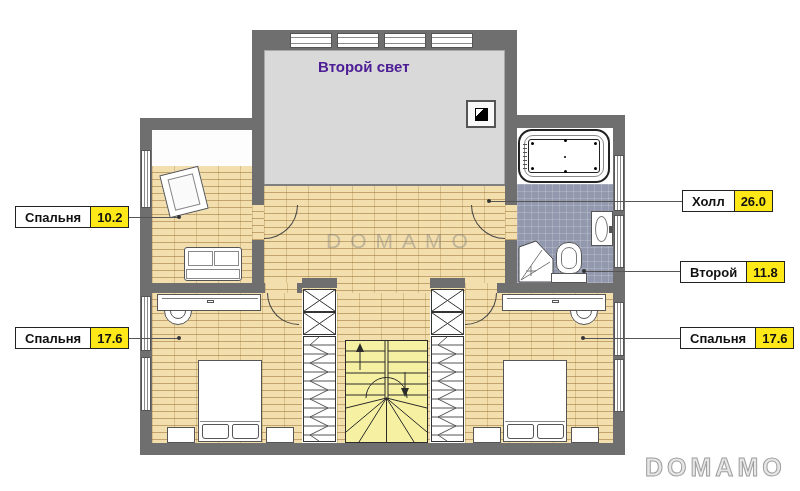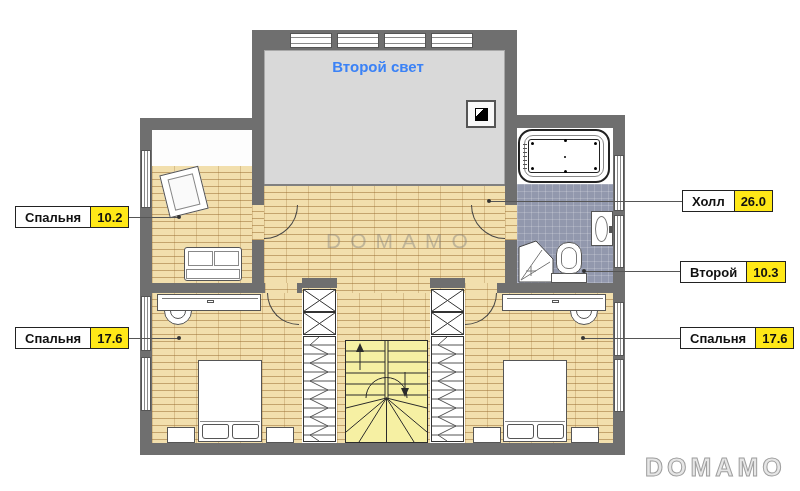--- a/index.html
+++ b/index.html
@@ -20,22 +20,22 @@
   .win-v{position:absolute;background:#fff;border:1px solid #555;box-sizing:border-box;}
   .win-v::before,.win-v::after{content:"";position:absolute;top:0;bottom:0;width:1px;background:#8a8a8a;}
   .win-v::before{left:2px;} .win-v::after{right:2px;}
   .win-h{position:absolute;background:#fff;border:1px solid #555;box-sizing:border-box;}
   .win-h::before,.win-h::after{content:"";position:absolute;left:0;right:0;height:1px;background:#8a8a8a;}
   .win-h::before{top:3px;} .win-h::after{bottom:3px;}
   .furn{position:absolute;background:#fff;border:1px solid #555;box-sizing:border-box;}
   .arc{position:absolute;box-sizing:border-box;}
   .arc-br{border-right:1px solid #444;border-bottom:1px solid #444;border-bottom-right-radius:100%;}
   .arc-bl{border-left:1px solid #444;border-bottom:1px solid #444;border-bottom-left-radius:100%;}
-  .sl-label{position:absolute;left:318px;top:57px;width:120px;text-align:center;
-            font-weight:bold;font-size:15px;line-height:20px;color:#3b82f6;}
+  .sl-label{position:absolute;left:318px;top:57px;width:120px;
+            font-weight:bold;font-size:15px;line-height:20px;color:#4c1d95;}
   .chimney{position:absolute;left:466px;top:100px;width:30px;height:28px;background:#f8f8f8;
            border:2px solid #555;box-sizing:border-box;}
   .chimney-sq{position:absolute;left:7px;top:6px;width:11px;height:11px;border:1px solid #000;
               background:linear-gradient(135deg,#fff 32%,#000 32%);}
   .callout{position:absolute;display:flex;font-weight:bold;font-size:13px;color:#111;z-index:30;}
   .c-name{background:#fff;border:1px solid #222;padding:3px 9px 2px 9px;white-space:nowrap;}
   .c-area{background:#ffe817;border:1px solid #222;border-left:none;padding:3px 6px 2px 6px;white-space:nowrap;}
   .cline{position:absolute;height:1px;background:#555;z-index:25;}
   .cdot{position:absolute;width:4px;height:4px;border-radius:50%;background:#333;z-index:26;}
   .tub{position:absolute;left:518px;top:129px;width:92px;height:54px;background:#fff;
@@ -288,21 +288,21 @@
   <div class="callout" style="left:15px;top:206px">
     <span class="c-name">Спальня</span>
     <span class="c-area">10.2</span>
   </div>
   <div class="callout" style="left:682px;top:190px">
     <span class="c-name">Холл</span>
     <span class="c-area">26.0</span>
   </div>
   <div class="callout" style="left:680px;top:261px">
     <span class="c-name">Второй</span>
-    <span class="c-area">10.3</span>
+    <span class="c-area">11.8</span>
   </div>
   <div class="callout" style="left:15px;top:327px">
     <span class="c-name">Спальня</span>
     <span class="c-area">17.6</span>
   </div>
   <div class="callout" style="left:680px;top:327px">
     <span class="c-name">Спальня</span>
     <span class="c-area">17.6</span>
   </div>
 

